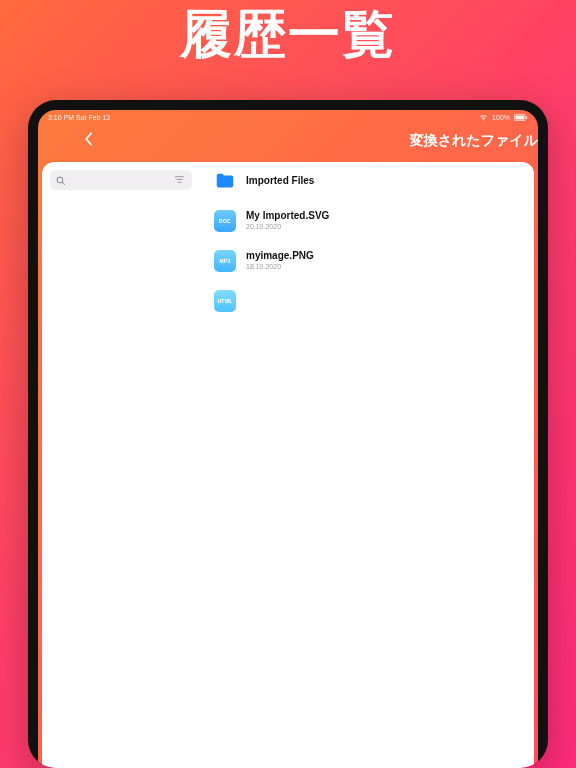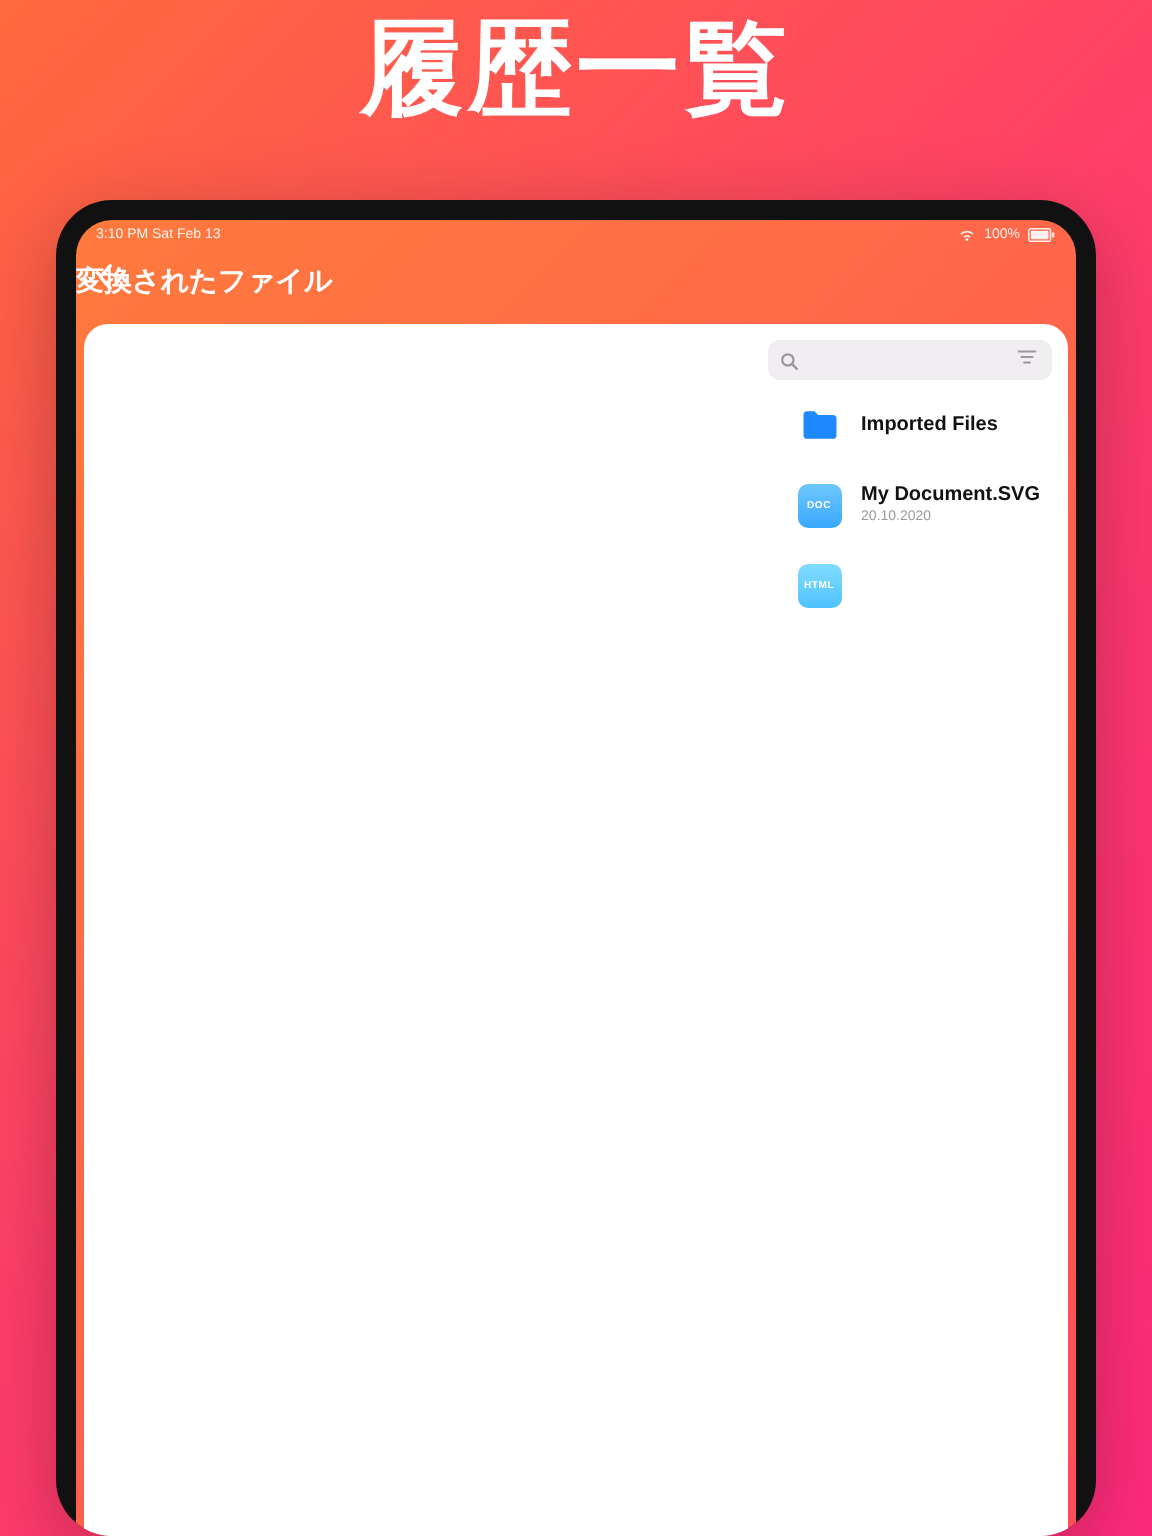--- a/index.html
+++ b/index.html
@@ -46,22 +46,23 @@
     font-size: 7px;
     color: rgba(255,255,255,0.9);
     font-weight: 500;
   }
   .status-right { display: flex; align-items: center; gap: 4px; }
   .wifi-icon, .battery-icon { display: inline-flex; }
   .nav-bar {
     height: 34px;
     display: flex;
     align-items: center;
-    justify-content: flex-start;
+    justify-content: flex-end;
     position: relative;
+    margin-left: 36px;
   }
   .back-btn {
     position: absolute;
     left: 8px;
     top: 50%;
     transform: translateY(-50%);
     color: #ffffff;
     display: flex;
     align-items: center;
     cursor: pointer;
@@ -70,23 +71,22 @@
     color: #ffffff;
     font-size: 14px;
     font-weight: 700;
   }
   .content-card {
     flex: 1;
     background: #ffffff;
     border-radius: 12px 12px 0 0;
     margin: 4px 4px 0 4px;
     display: flex;
-    flex-direction: column;
-    overflow: hidden;
-    align-items: flex-end;
+    flex-direction: row;
+    overflow: hidden;
   }
   .search-row {
     margin: 8px 8px 4px 8px;
     height: 20px;
     background: #f0eef0;
     border-radius: 6px;
     display: flex;
     align-items: center;
     padding: 0 6px;
     position: relative;
@@ -235,25 +235,34 @@
           <div class="item-text">
             <span class="item-title">Imported Files</span>
           </div>
         </div>
 
         <div class="list-item">
           <span class="file-icon file-icon-doc">
             <span class="file-badge">DOC</span>
           </span>
           <div class="item-text">
-            <span class="item-title">My Document.SVG</span>
+            <span class="item-title">My Imported.SVG</span>
             <span class="item-sub">20.10.2020</span>
           </div>
         </div>
 
+        <div class="list-item">
+          <span class="file-icon file-icon-mp3">
+            <span class="file-badge">MP3</span>
+          </span>
+          <div class="item-text">
+            <span class="item-title">myimage.PNG</span>
+            <span class="item-sub">18.10.2020</span>
+          </div>
+        </div>
 
         <div class="list-item">
           <span class="file-icon file-icon-html">
             <span class="file-badge">HTML</span>
           </span>
         </div>
 
       </div>
     </div>
   </div>

